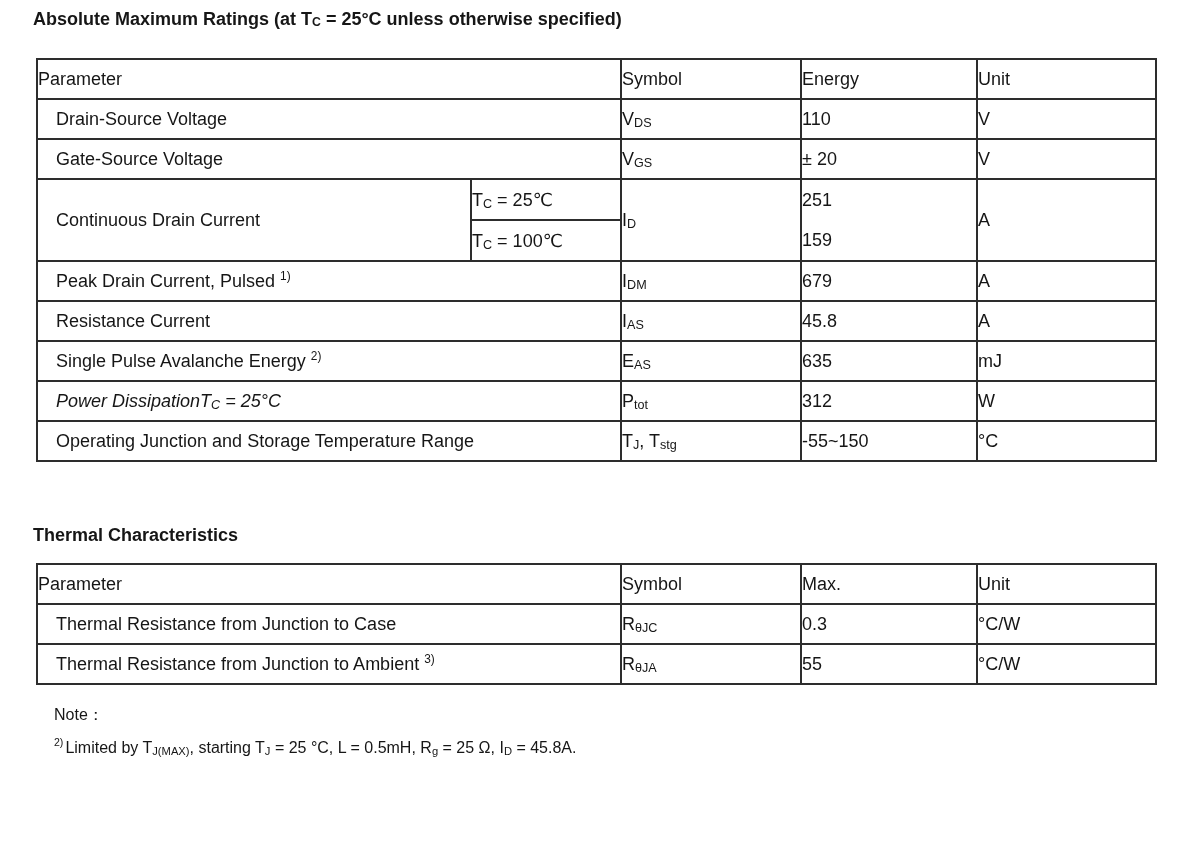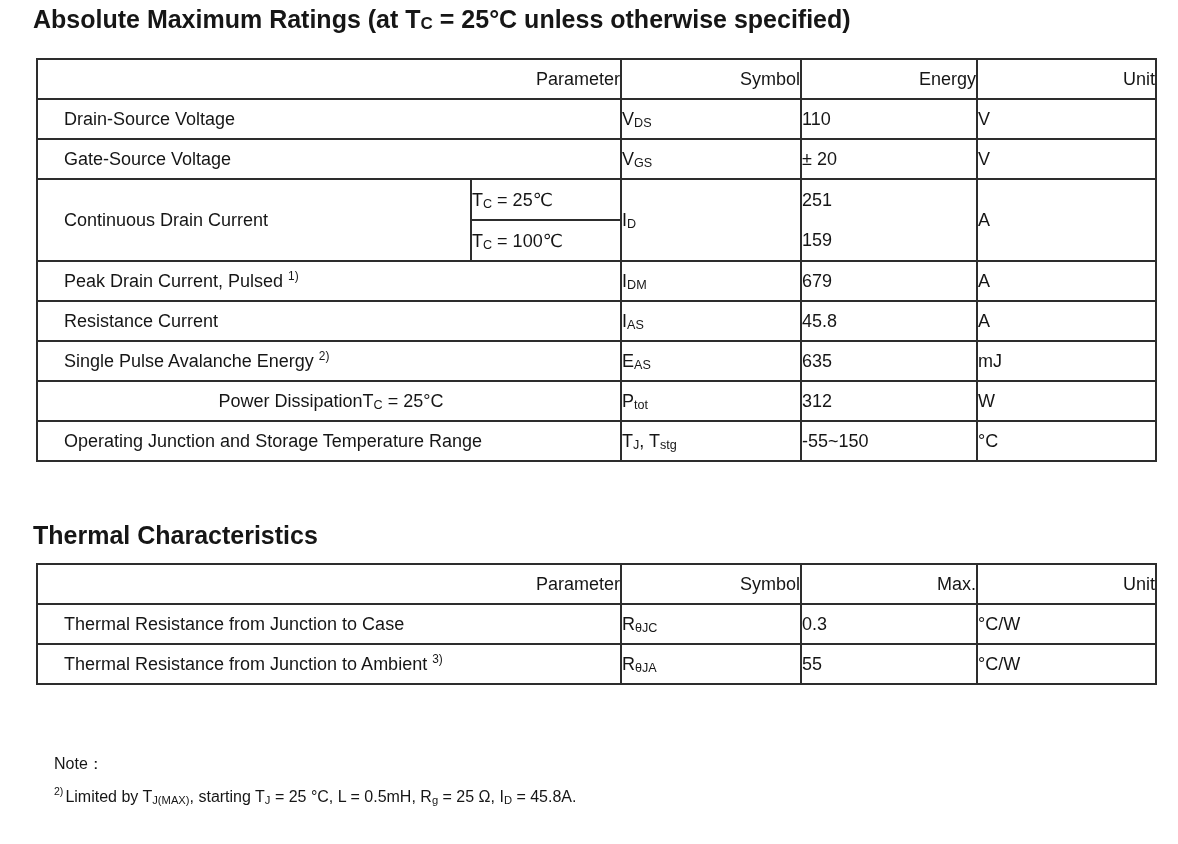--- a/index.html
+++ b/index.html
@@ -9,21 +9,21 @@
     background: #ffffff;
     font-family: "Liberation Sans", "DejaVu Sans", sans-serif;
     color: #161616;
     overflow: hidden;
     position: relative;
   }
   .sec-title {
     position: absolute;
     left: 33px;
     margin: 0;
-    font-size: 25px;
+    font-size: 18px;
     font-weight: 700;
     line-height: 28px;
     white-space: nowrap;
   }
   #title-amr { top: 5px; }
   #title-thermal { top: 521px; }
 
   table.ds {
     position: absolute;
     left: 36px;
@@ -37,29 +37,30 @@
   .ds th, .ds td {
     border: 2px solid #2d2d2d;
     font-size: 18px;
     font-weight: 400;
     padding: 0;
     height: 40px;
     vertical-align: middle;
     background: #ffffff;
   }
   .ds tr { height: 40px; }
-  .ds th { text-align: right; font-weight: 400; }
-  td.param { text-align: left; padding-left: 26px; }
+  .ds th { text-align: left; font-weight: 400; }
+  td.param { text-align: left; padding-left: 18px; }
   td.c { text-align: left; }
 
   .split-wrap {
     display: flex;
-    justify-content: center;
+    justify-content: flex-start;
     align-items: center;
     padding-right: 22px;
+    font-style: italic;
   }
   .two-line div {
     height: 40px;
     line-height: 40px;
   }
 
   sub {
     font-size: 0.7em;
     vertical-align: baseline;
     position: relative;
@@ -69,21 +70,21 @@
   sup {
     font-size: 0.66em;
     vertical-align: super;
     line-height: 0;
   }
   .sec-title sub { font-size: 0.68em; top: 0.08em; }
 
   .notes {
     position: absolute;
     left: 54px;
-    top: 748px;
+    top: 699px;
     font-size: 16px;
     line-height: 32.5px;
     white-space: nowrap;
   }
   .notes sup { margin-right: 2px; }
 </style>
 </head>
 <body>
 
 <h1 class="sec-title" id="title-amr">Absolute Maximum Ratings (at T<sub>C</sub> = 25°C unless otherwise specified)</h1>

